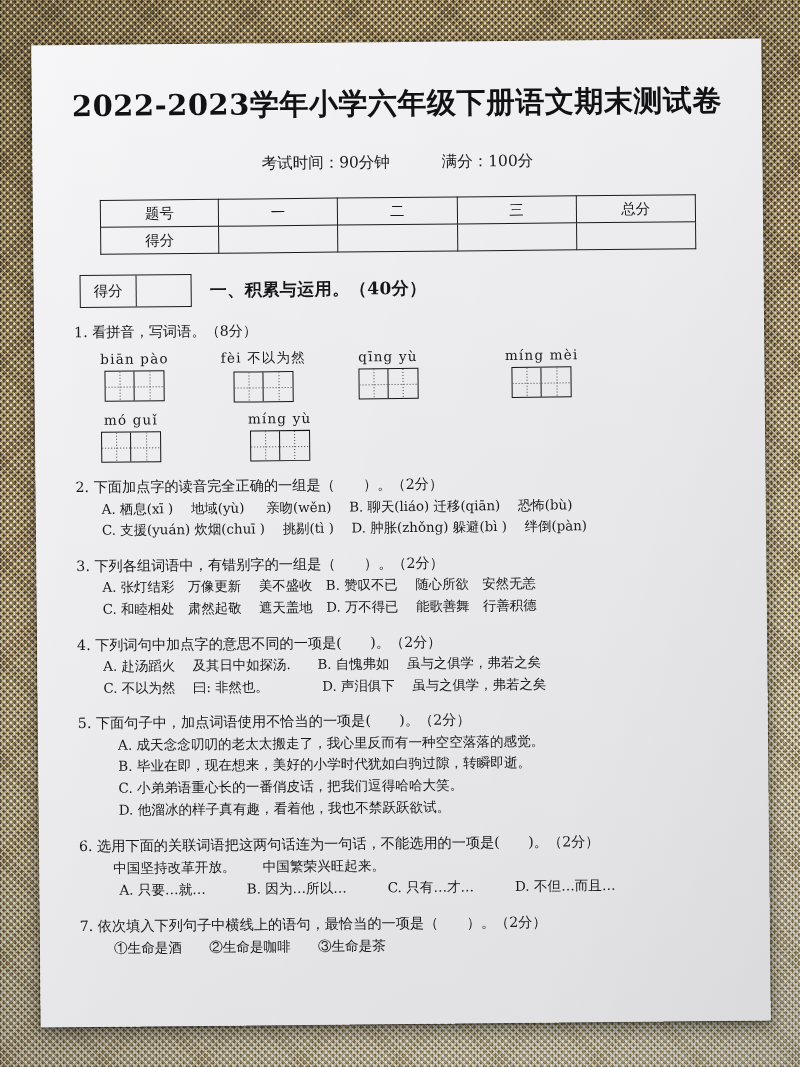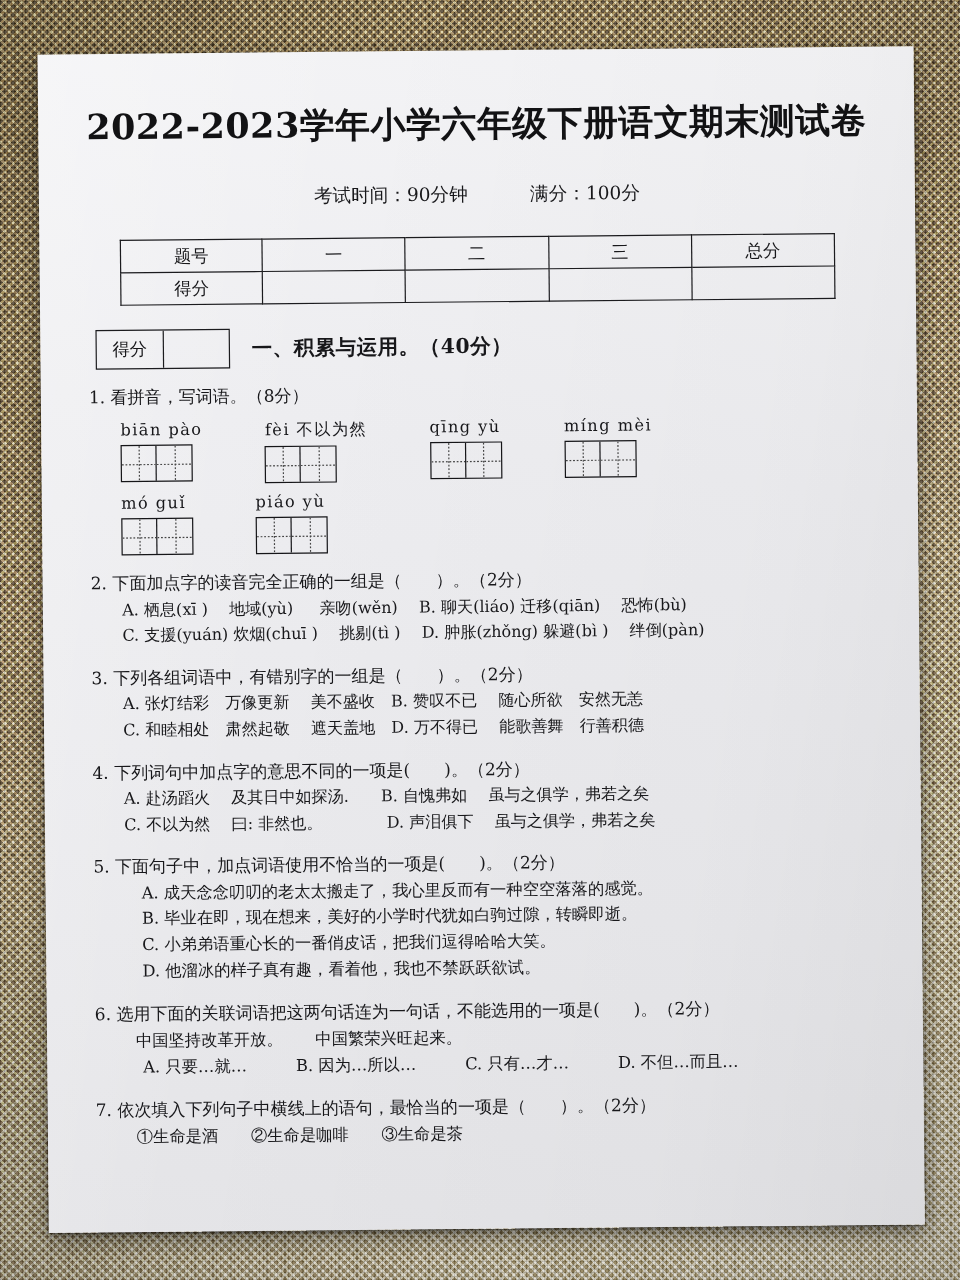--- a/index.html
+++ b/index.html
@@ -185,23 +185,23 @@
   
   .pinyin-row {
     display: flex;
     margin-top: 8px;
     padding-left: 26px;
   }
   .pinyin-group {
     margin-right: 52px;
     display: flex;
     flex-direction: column;
-    align-items: flex-start;
-  }
-  .pinyin-group:last-child { margin-right: 0; }
+    align-items: center;
+  }
+  .pinyin-group:last-child { margin-right: 0; margin-left: 35px; }
   .pinyin-text {
     font-family: "DejaVu Serif", serif;
     font-size: 13.5px;
     letter-spacing: 1.2px;
     margin-bottom: 4px;
     white-space: nowrap;
   }
   .tianzi {
     display: flex;
     border: 1.7px solid #151518;
@@ -309,21 +309,21 @@
       </div>
       <div class="pinyin-row">
         <div class="pinyin-group">
           <div class="pinyin-text">mó guǐ</div>
           <div class="tianzi">
               <div class="cell"></div>
               <div class="cell"></div>
             </div>
         </div>
         <div class="pinyin-group">
-          <div class="pinyin-text">piáo yù</div>
+          <div class="pinyin-text">míng yù</div>
           <div class="tianzi">
               <div class="cell"></div>
               <div class="cell"></div>
             </div>
         </div>
       </div>
     </div>
 
     <div class="q-block">
       <div class="q-stem">2. 下面加点字的读音完全正确的一组是（　　）。（2分）</div>

